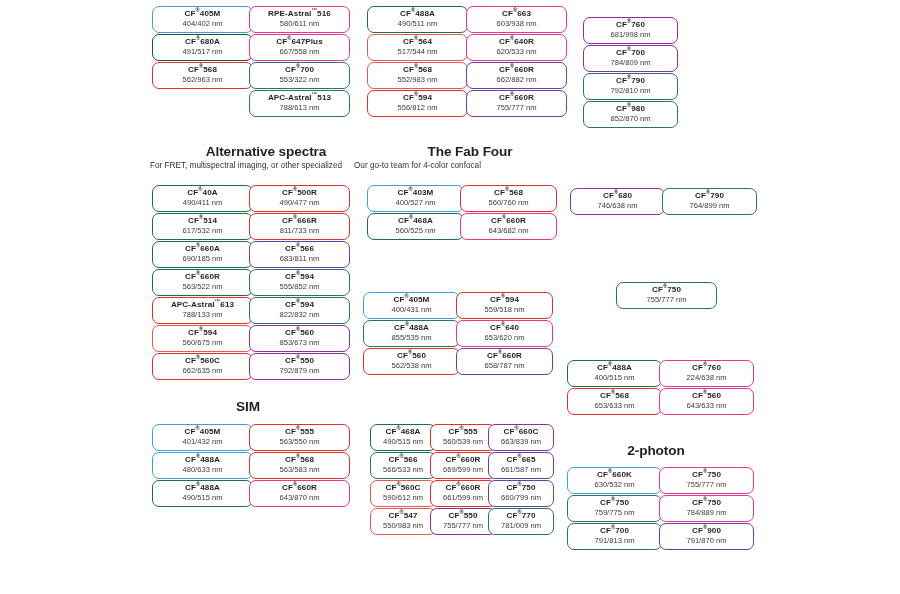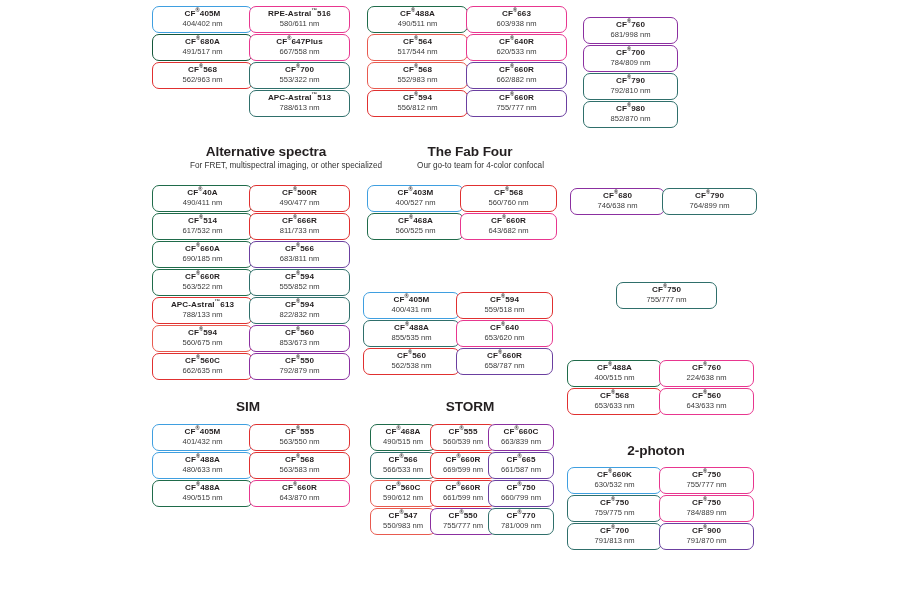--- a/index.html
+++ b/index.html
@@ -53,21 +53,21 @@
     text-align:center;
     white-space:nowrap;
     letter-spacing:-.1px;
   }
   .sec-title.two-line{white-space:normal;line-height:1.12;}
   .sec-sub{
     position:absolute;
     font-size:8.2px;
     font-weight:normal;
     color:#333;
-    text-align:right;
+    text-align:left;
     white-space:nowrap;
   }
 </style>
 </head>
 <body>
 
 <div class="canvas">
 
   <div class="sec-title" style="left:150px;top:144px;width:232px;">Alternative spectra</div>
   <div class="sec-sub" style="left:150px;top:161px;width:232px;">For FRET, multispectral imaging, or other specialized</div>
@@ -76,21 +76,20 @@
   <div class="sec-sub" style="left:354px;top:161px;width:190px;">Our go-to team for 4-color confocal</div>
 
 
 
   <div class="sec-title" style="left:636px;top:336px;width:132px;margin-top:38px;">TIRF</div>
 
   <div class="sec-title" style="left:576px;top:443px;width:160px;">2-photon</div>
 
   <div class="sec-title" style="left:168px;top:399px;width:160px;">SIM</div>
 
-  <div class="sec-title" style="left:390px;top:399px;width:160px;">STORM</div>
 
 <div class="card" style="left: 152px; top: 6px; width: 101px; height: 27px; border-color: rgb(63, 159, 224);">
       <div class="nm">CF<sup>®</sup>405M</div>
       <div class="wl">404/402 nm</div>
     </div>
     <div class="card" style="left: 152px; top: 34px; width: 101px; height: 27px; border-color: rgb(20, 87, 58);">
       <div class="nm">CF<sup>®</sup>680A</div>
       <div class="wl">491/517 nm</div>
     </div>
     <div class="card" style="left: 152px; top: 62px; width: 101px; height: 27px; border-color: rgb(224, 48, 48);">

